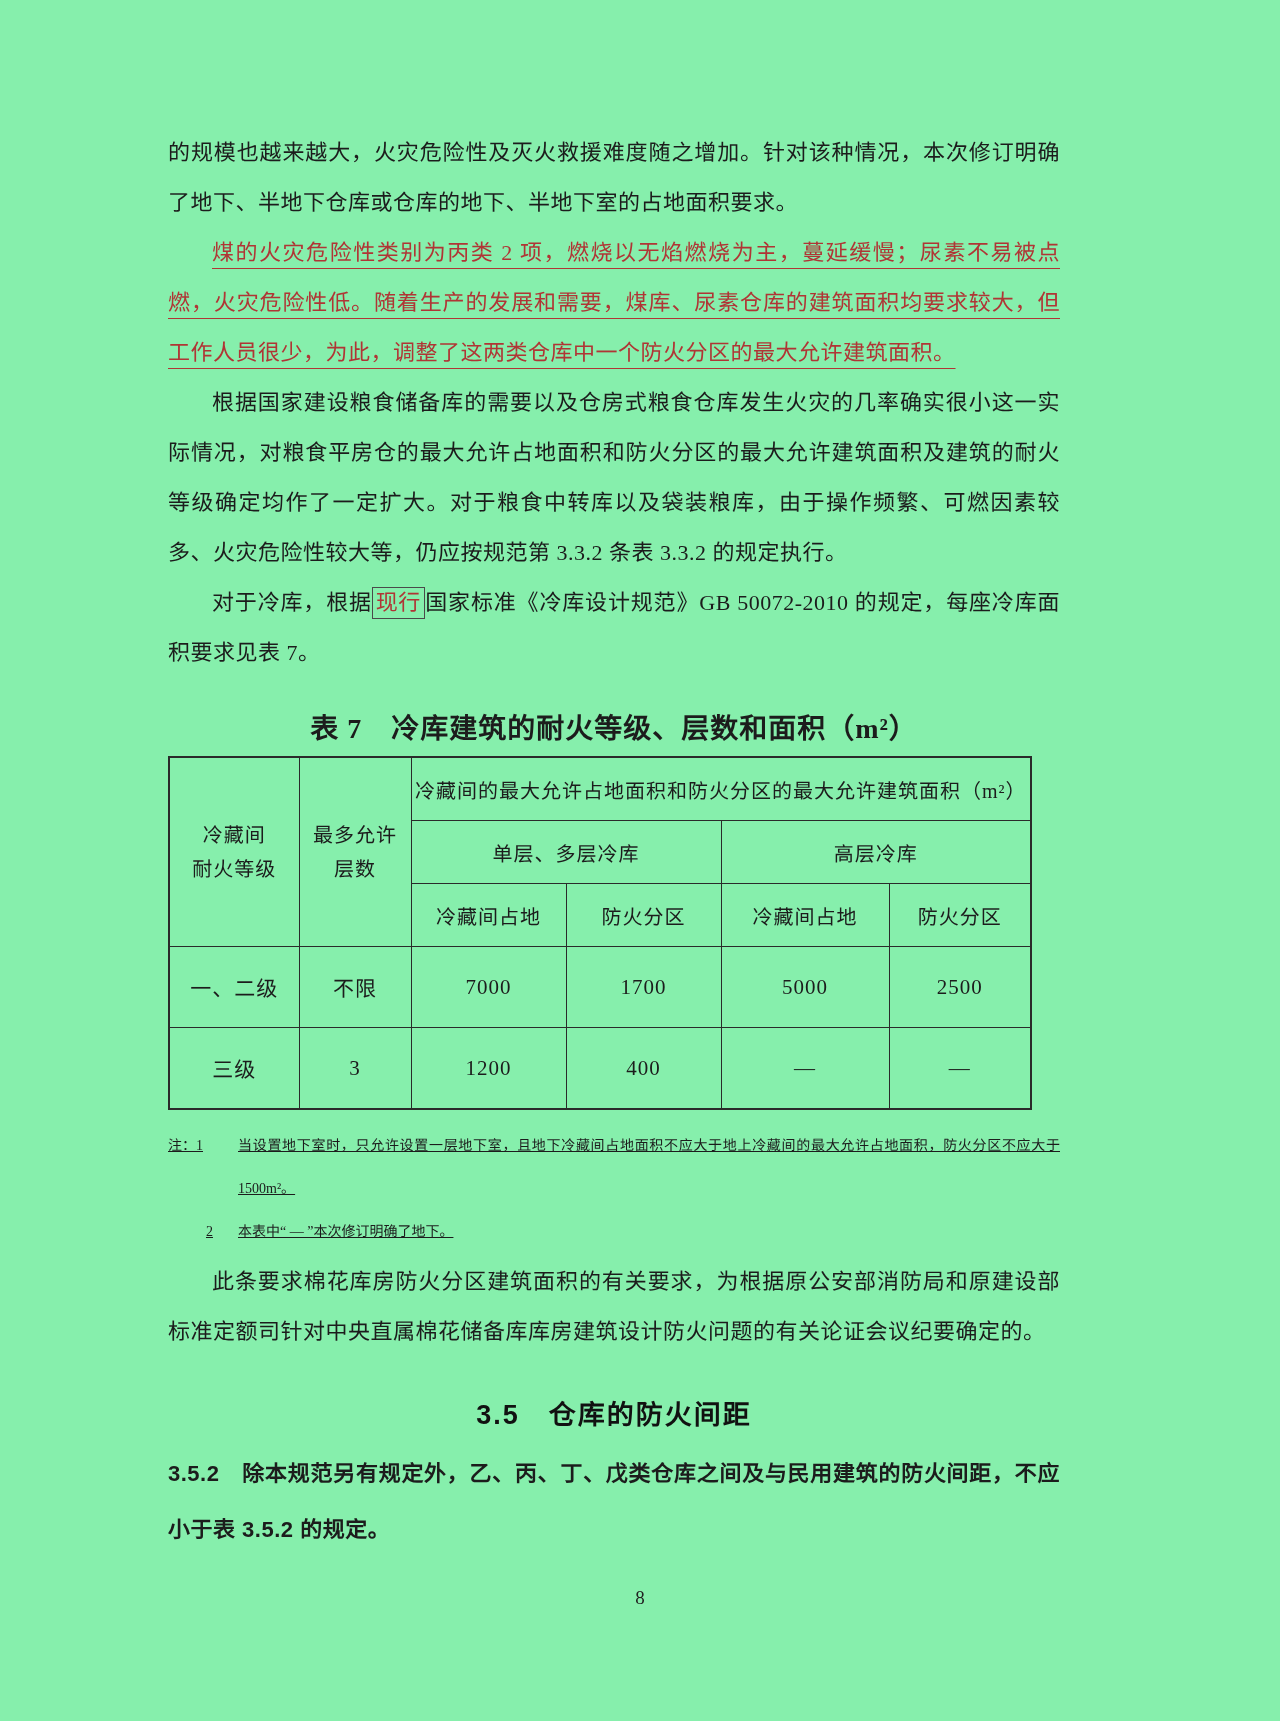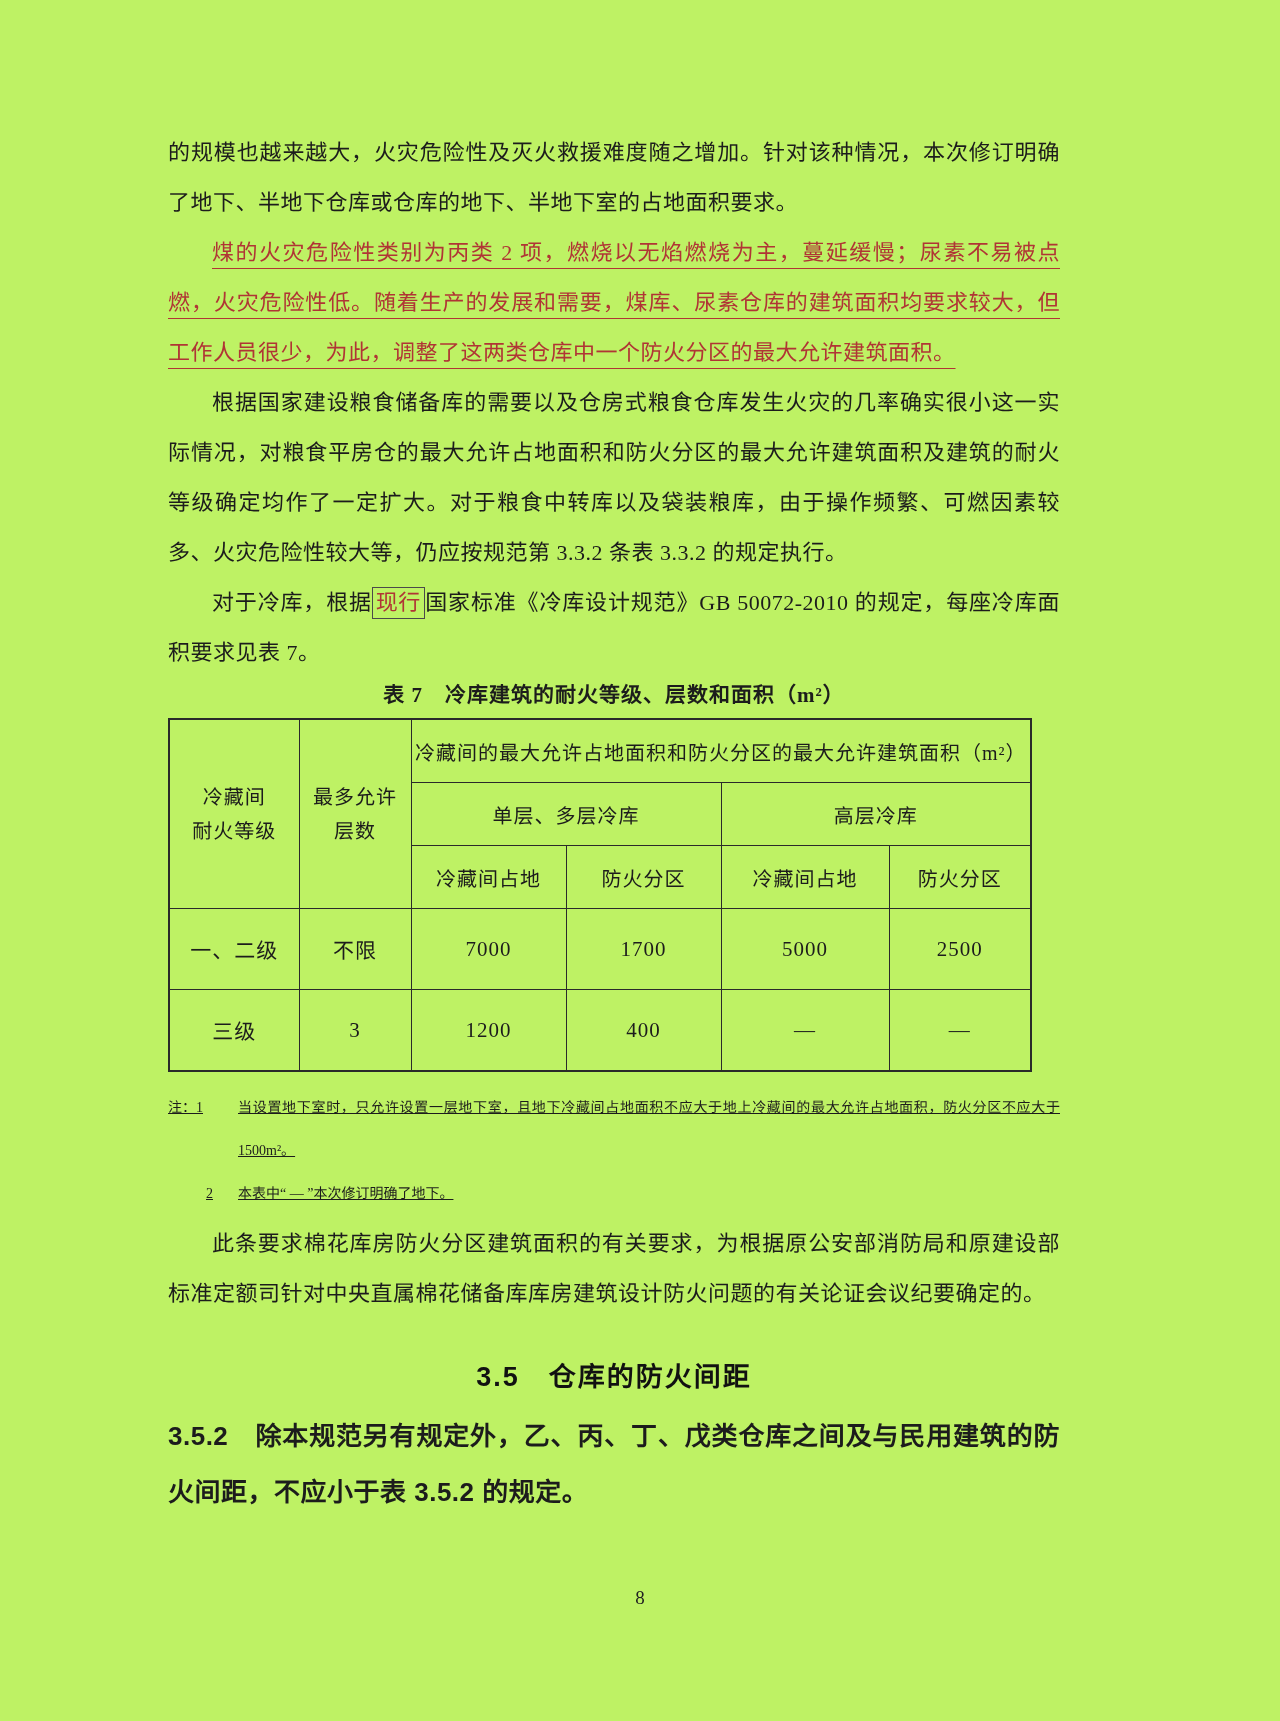--- a/index.html
+++ b/index.html
@@ -2,21 +2,21 @@
 <html lang="zh-CN" style="--accent-red: #b03535;"><head>
 <meta charset="utf-8">
 <style>
   :root{
     --accent-red:#b03535;
     --ink:#1c1c1c;
     --line:#2a2a2a;
   }
   html,body{margin:0;padding:0;background:#e9e9e9;}
   .page{
-    width:1280px;height:1721px;background:#bef264;position:relative;
+    width:1280px;height:1721px;background:#86efac;position:relative;
     margin:0 auto;overflow:hidden;
     font-family:"Liberation Serif","DejaVu Serif",serif;
     color:var(--ink);
   }
   .content{position:absolute;left:168px;top:128px;width:892px;}
   .body-par{
     margin:0;font-size:22px;line-height:50px;
     text-align:justify;text-justify:inter-ideograph;
     letter-spacing:0.5px;
   }
@@ -30,22 +30,22 @@
   }
   .boxed-red{
     color:var(--accent-red);
     border:1px solid #4a4a4a;
     padding:0 3px;
     text-indent:0;
     display:inline-block;
     line-height:30px;
   }
   .caption{
-    text-align:center;font-weight:bold;font-size:21px;
-    margin:0 0 10px;letter-spacing:1px;
+    text-align:center;font-weight:bold;font-size:28px;
+    margin:28px 0 10px;letter-spacing:1px;
   }
   table.t7{
     width:862px;border-collapse:collapse;table-layout:fixed;
     font-size:20px;border:2px solid var(--line);
   }
   table.t7 td{
     border:1px solid var(--line);
     text-align:center;vertical-align:middle;
     padding:12px 2px;letter-spacing:1px;
   }
@@ -60,21 +60,21 @@
   .after-table{margin-top:4px;}
   .sec-heading{
     text-align:center;
     font-family:"Liberation Sans","DejaVu Sans",sans-serif;
     font-weight:bold;font-size:27px;color:#111;
     margin:36px 0 14px;letter-spacing:2px;
   }
   .clause{
     margin:0;
     font-family:"Liberation Sans","DejaVu Sans",sans-serif;
-    font-weight:bold;font-size:26px;line-height:56px;
+    font-weight:bold;font-size:22px;line-height:56px;
     text-align:justify;letter-spacing:0.5px;
   }
   .page-number{
     position:absolute;left:0;right:0;bottom:112px;
     text-align:center;font-size:19px;color:#222;
   }
 </style>
 </head>
 <body>
 

